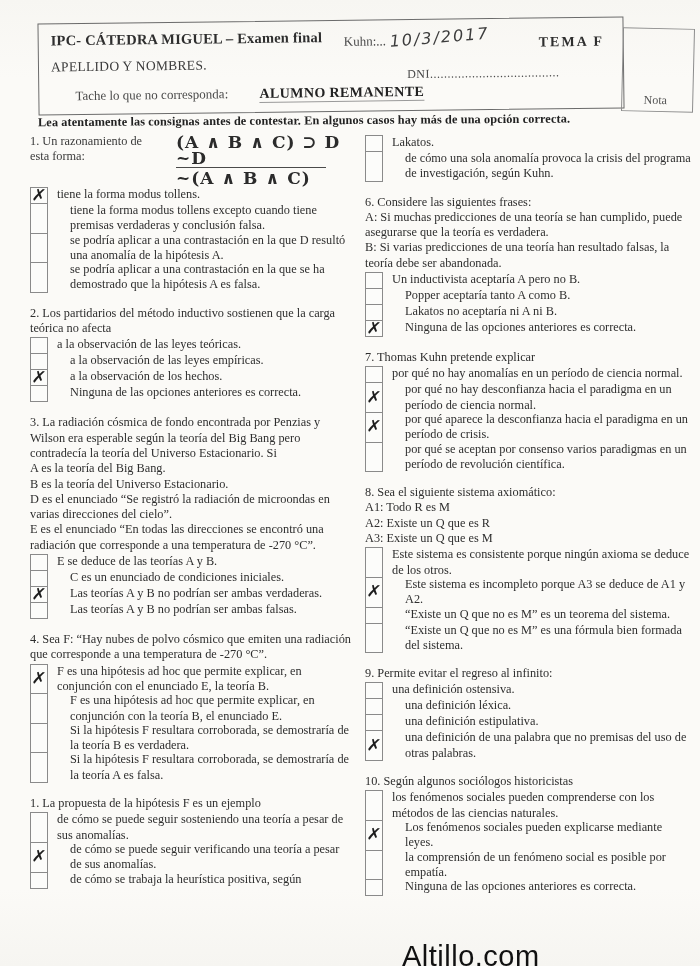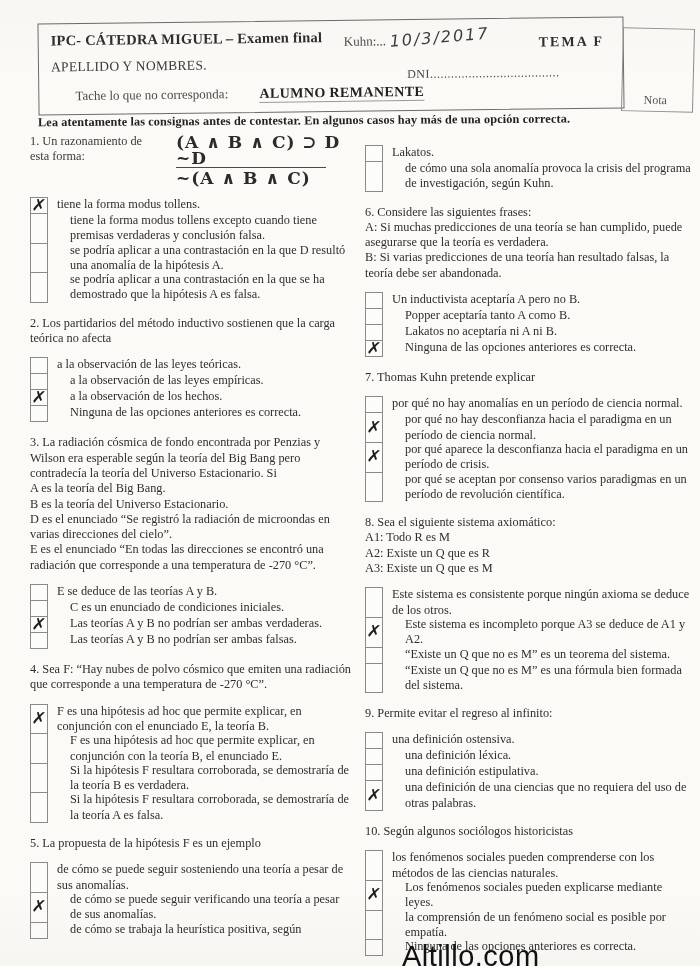--- a/index.html
+++ b/index.html
@@ -36,21 +36,21 @@
     position:absolute;left:38px;top:113px;width:648px;
     font-weight:bold;font-size:12.3px;color:#222;transform:rotate(-0.4deg);letter-spacing:.1px;
   }
   
   .columns{position:absolute;left:30px;top:134px;width:662px;display:flex;gap:13px;}
   .col{display:block;}
   .col-left{flex:0 0 322px;}
   .col-right{flex:1 1 auto;min-width:0;}
   .question{margin-bottom:13px;}
   .stem-line{font-size:12.3px;line-height:15.3px;color:#2e2e2e;}
-  .options{margin-top:11px;}
+  .options{margin-top:1px;}
   .opt-row{display:flex;align-items:stretch;}
   .opt-row + .opt-row{margin-top:-1px;gap:13px;}
   .checkbox{
     flex:0 0 16px;min-height:15px;border:1px solid #8a8a8a;position:relative;
     background:rgba(255,255,255,.35);
   }
   .xmark{
     position:absolute;left:50%;top:50%;
     transform:translate(-50%,-54%) rotate(7deg);
     font-family:"DejaVu Sans",sans-serif;font-size:17px;font-weight:bold;color:#1d1d1d;line-height:1;
@@ -198,21 +198,21 @@
               <div class="checkbox"></div>
               <div class="opt-text">Si la hipótesis F resultara corroborada, se demostraría de la teoría B es verdadera.</div>
             </div>
             <div class="opt-row">
               <div class="checkbox"></div>
               <div class="opt-text">Si la hipótesis F resultara corroborada, se demostraría de la teoría A es falsa.</div>
             </div>
           </div>
         </div>
         <div class="question">
-          <div class="stem-line">5. La propuesta de la hipótesis F es un ejemplo</div>
+          <div class="stem-line">1. La propuesta de la hipótesis F es un ejemplo</div>
           <div class="options">
             <div class="opt-row">
               <div class="checkbox"></div>
               <div class="opt-text">de cómo se puede seguir sosteniendo una teoría a pesar de sus anomalías.</div>
             </div>
             <div class="opt-row">
               <div class="checkbox">
                 <span class="xmark">✗</span>
               </div>
               <div class="opt-text">de cómo se puede seguir verificando una teoría a pesar de sus anomalías.</div>
@@ -325,21 +325,21 @@
               <div class="opt-text">una definición léxica.</div>
             </div>
             <div class="opt-row">
               <div class="checkbox"></div>
               <div class="opt-text">una definición estipulativa.</div>
             </div>
             <div class="opt-row">
               <div class="checkbox">
                 <span class="xmark">✗</span>
               </div>
-              <div class="opt-text">una definición de una ciencias que no requiera del uso de otras palabras.</div>
+              <div class="opt-text">una definición de una palabra que no premisas del uso de otras palabras.</div>
             </div>
           </div>
         </div>
         <div class="question">
           <div class="stem-line">10. Según algunos sociólogos historicistas</div>
           <div class="options">
             <div class="opt-row">
               <div class="checkbox"></div>
               <div class="opt-text">los fenómenos sociales pueden comprenderse con los métodos de las ciencias naturales.</div>
             </div>

